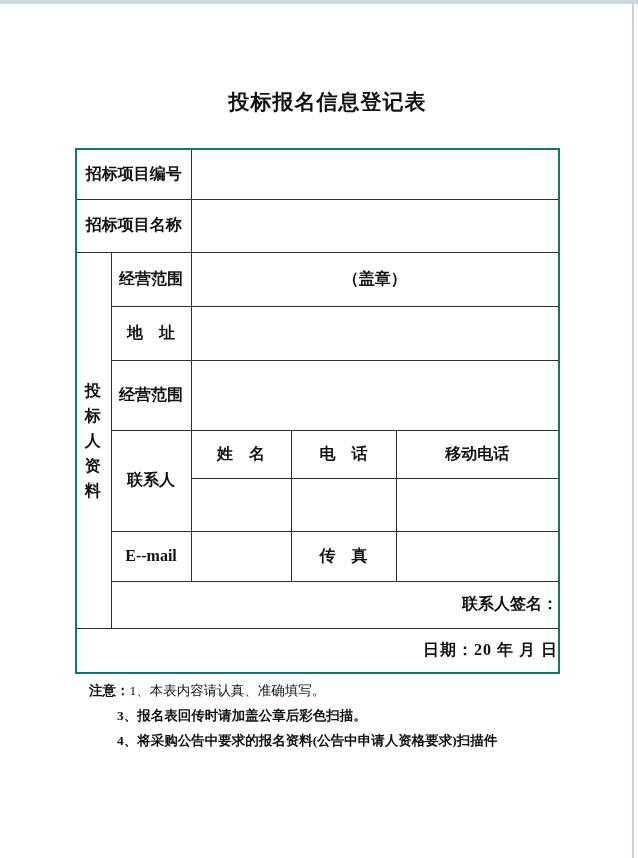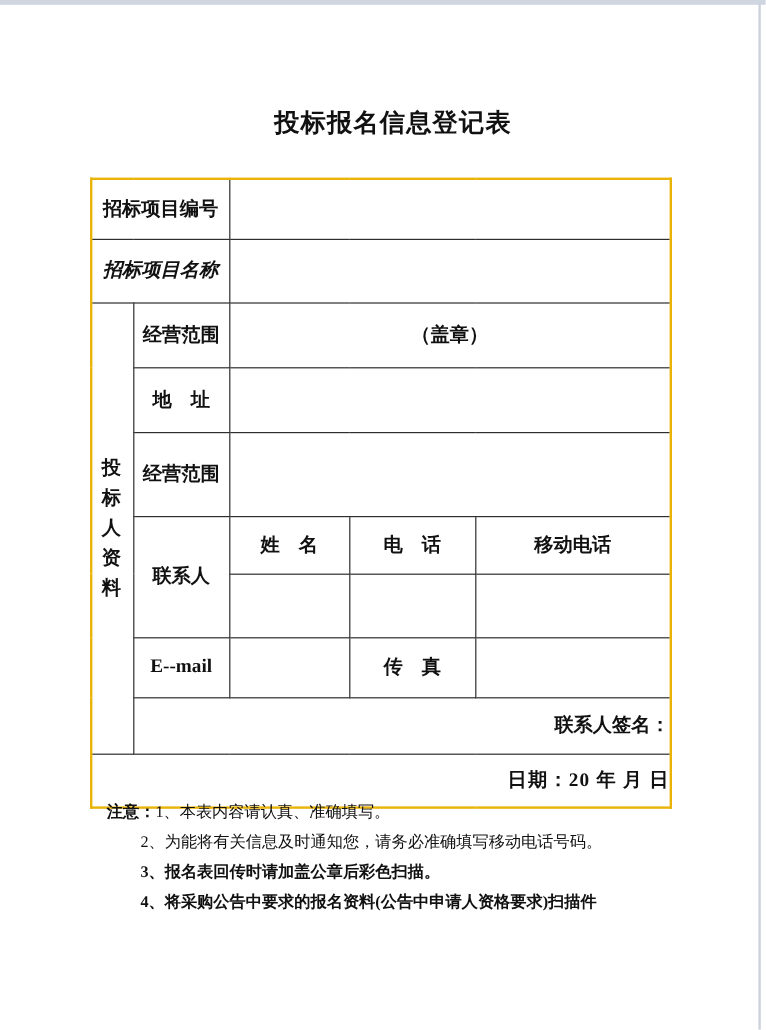--- a/index.html
+++ b/index.html
@@ -30,35 +30,35 @@
     letter-spacing:1px;
     padding-left:17px;
   }
 
   
   table.form {
     position:absolute; left:75px; top:148px;
     width:483px;
     border-collapse:collapse;
     table-layout:fixed;
-    border:2px solid #eab308;
+    border:2px solid #0f766e;
   }
   table.form td {
     border:1px solid #2e2e2e;
     vertical-align:middle;
     font-size:16px;
     font-weight:bold;
     padding:0;
   }
   td.lbl   { text-align:center; }
   td.fill  { text-align:left; }
   td.hint  { text-align:center; font-size:15px; }
 
   tr.r1  { height:50px; }
-  tr.r2  { height:53px;font-style:italic; }
+  tr.r2  { height:53px; }
   tr.r3  { height:54px; }
   tr.r4  { height:54px; }
   tr.r5  { height:70px; }
   tr.r6  { height:48px; }
   tr.r7  { height:53px; }
   tr.r8  { height:50px; }
   tr.r9  { height:47px; }
   tr.r10 { height:45px;margin-top:28px; }
 
   td.sidebar { text-align:center; }
@@ -68,21 +68,21 @@
     line-height:25px;
     font-size:16px; font-weight:bold;
     text-align:left;
   }
 
   td.signature { text-align:right; padding-left:9px; font-size:15px; }
   td.dateline  { text-align:right; padding-right:12px; font-size:15px; letter-spacing:1px; }
 
   
   .notes {
-    position:absolute; left:89px; top:664px; width:470px;
+    position:absolute; left:89px; top:678px; width:470px;
     font-size:13.5px;
     line-height:25px;
   }
   .notes .line { white-space:nowrap; }
   .notes .indent { margin-left:28px; }
   .notes .bold { font-weight:bold; }
   .note-heading { font-weight:bold; }
 </style>
 </head>
 <body>
@@ -145,16 +145,15 @@
       <td class="signature" colspan="4">联系人签名：</td>
     </tr>
     <tr class="r10">
       <td class="dateline" colspan="5">日期：20 年  月  日</td>
     </tr>
   </tbody>
 </table>
 
 <div class="notes">
   <div class="line"><span class="note-heading">注意：</span><span>1、本表内容请认真、准确填写。</span></div>
-  <div class="line indent"><span>2、为能将有关信息及时通知您，请务必准确填写移动电话号码。</span></div>
   <div class="line indent bold"><span>3、报名表回传时请加盖公章后彩色扫描。</span></div>
   <div class="line indent bold"><span>4、将采购公告中要求的报名资料(公告中申请人资格要求)扫描件</span></div>
 </div>
 
 </body></html>

